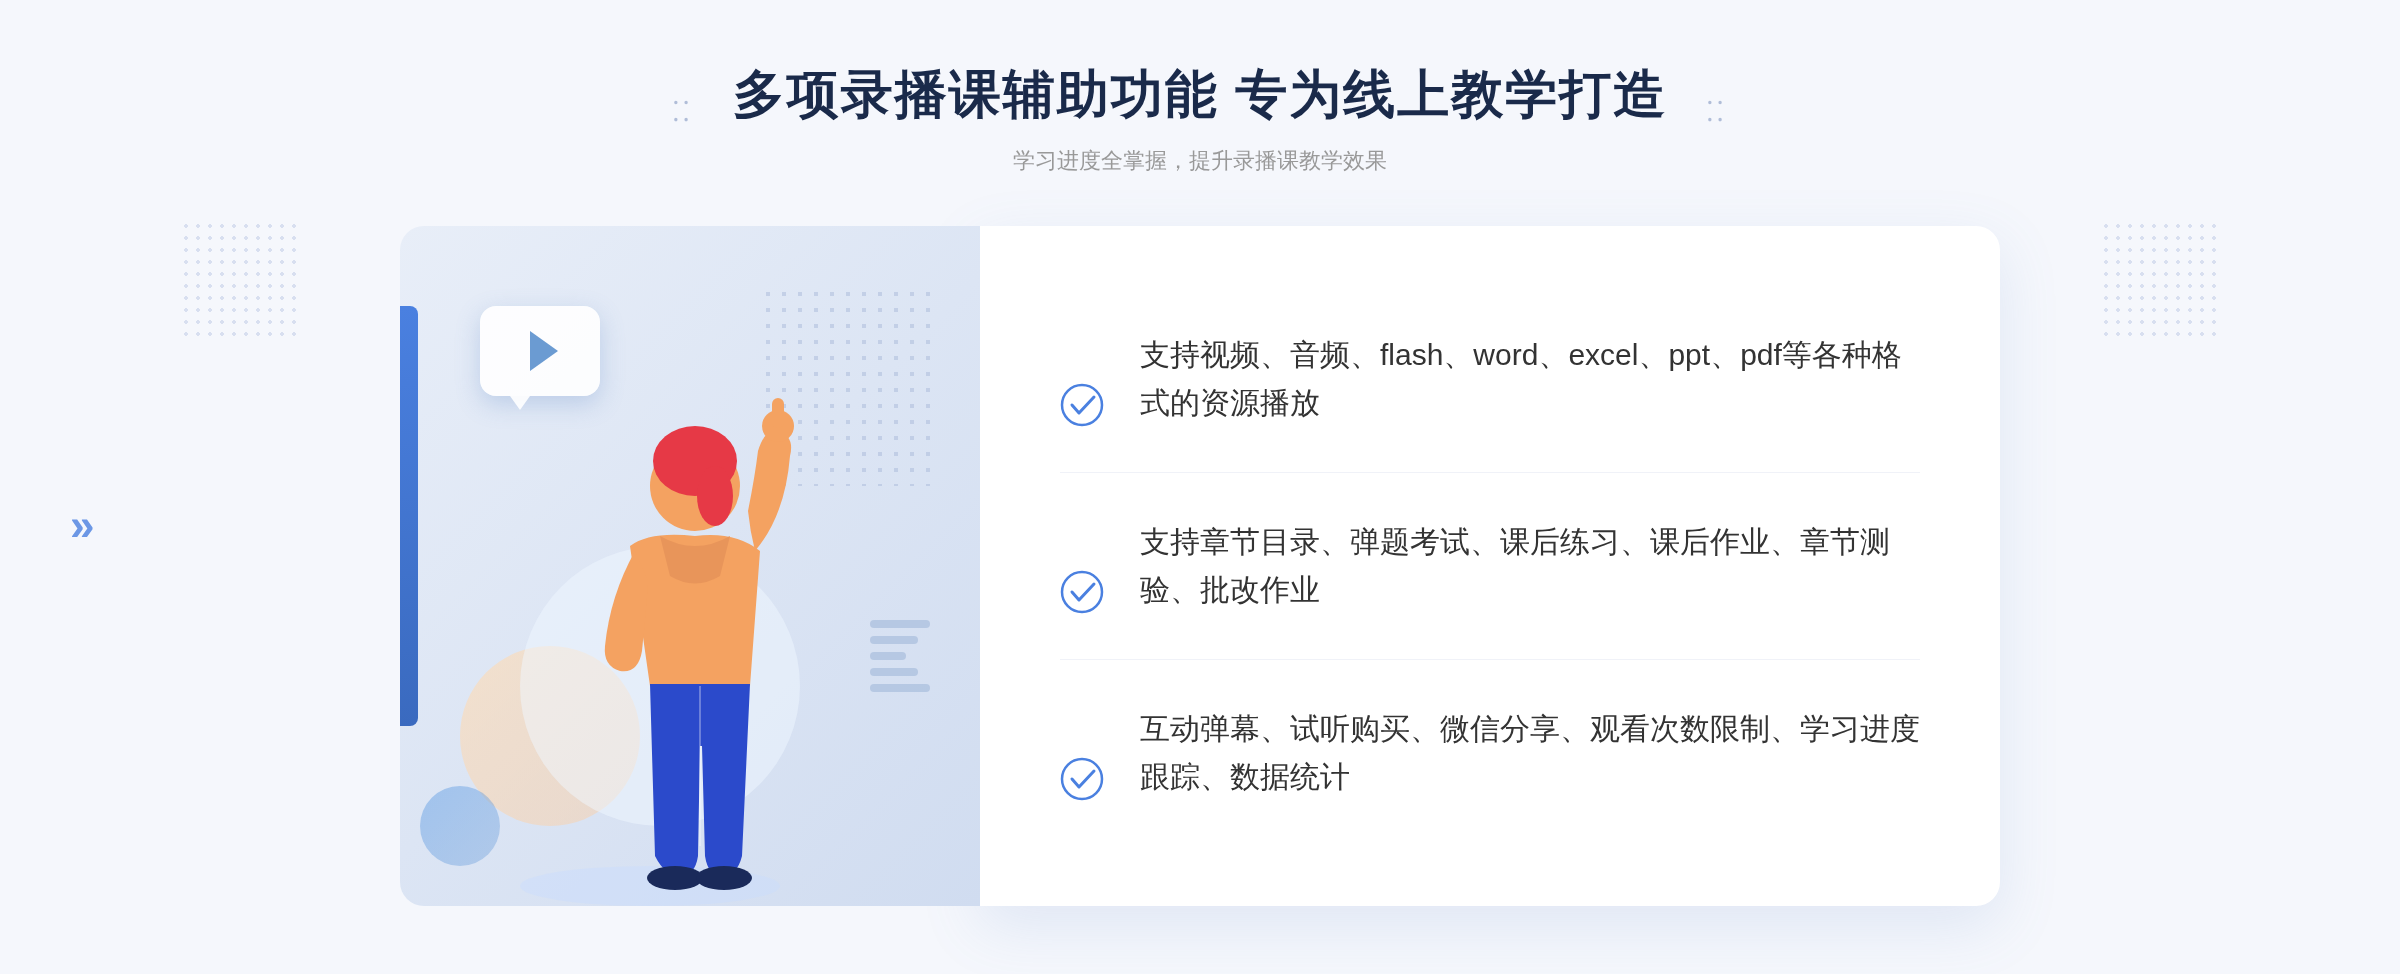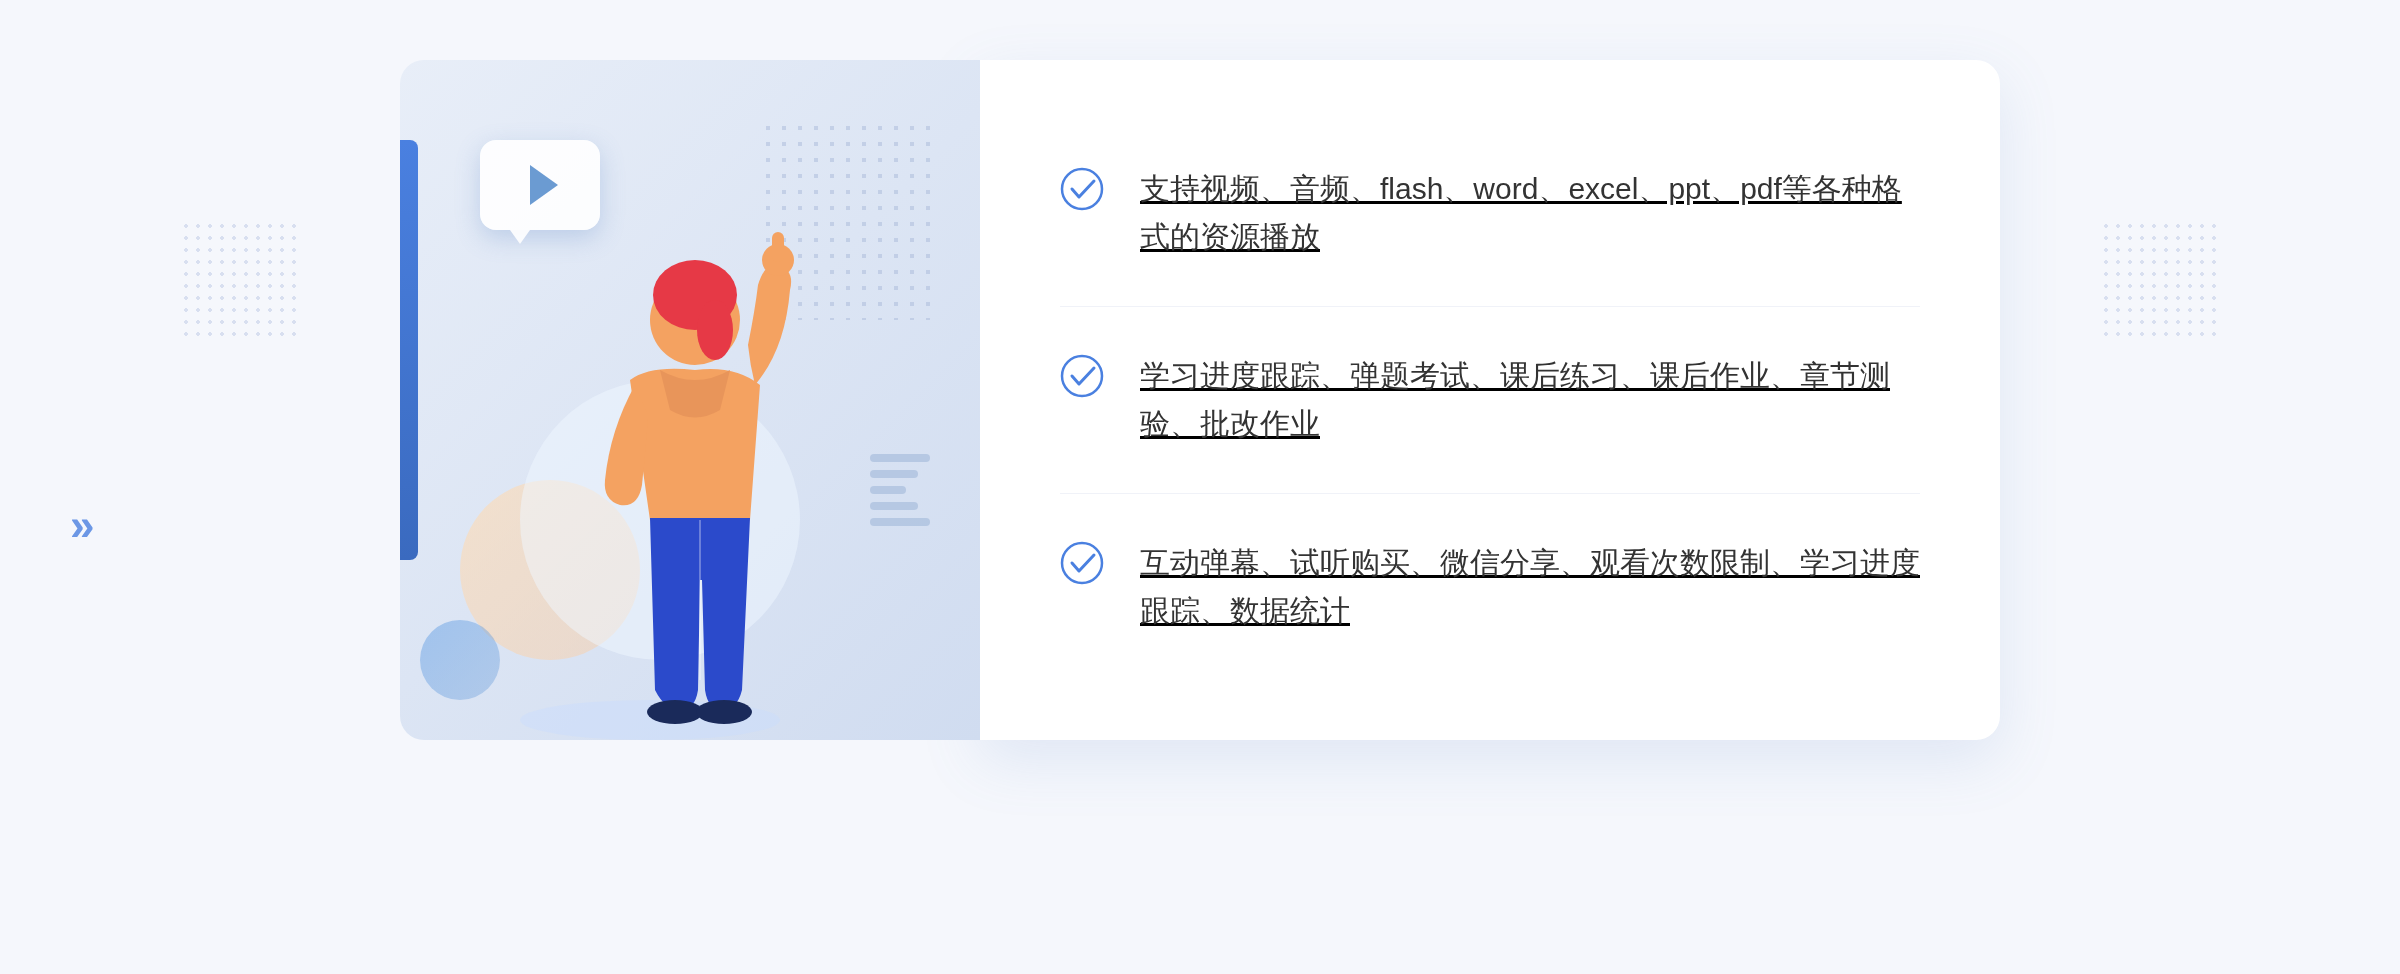--- a/index.html
+++ b/index.html
@@ -235,24 +235,23 @@
       border-radius: 0 24px 24px 0;
       padding: 60px 80px;
       display: flex;
       flex-direction: column;
       gap: 0;
       box-shadow: 0 20px 60px rgba(100, 140, 200, 0.15);
     }
 
     .feature-item {
       display: flex;
-      align-items: flex-start;
+      align-items: flex-end;
       padding: 45px 0;
       border-bottom: 1px solid #f0f2f8;
-      text-decoration: underline;
     }
 
     .feature-item:last-child {
       border-bottom: none;
     }
 
     .check-icon {
       width: 44px;
       height: 44px;
       flex-shrink: 0;
@@ -287,20 +286,24 @@
 </head>
 <body>
 
 <div class="page-container">
 
   <div class="dots-left"></div>
   <div class="dots-right"></div>
 
   <div class="double-arrow">»</div>
 
+  <div class="header-section">
+    <div class="main-title">多项录播课辅助功能 专为线上教学打造</div>
+    <div class="sub-title">学习进度全掌握，提升录播课教学效果</div>
+  </div>
 
   <div class="content-area">
 
     <div class="illustration-panel">
 
       <div class="accent-bar"></div>
 
       <div class="illustration-dots"></div>
 
       <div class="play-bubble">
@@ -363,21 +366,21 @@
         <div class="feature-text">支持视频、音频、flash、word、excel、ppt、pdf等各种格式的资源播放</div>
       </div>
 
       <div class="feature-item">
         <div class="check-icon">
           <svg viewBox="0 0 44 44" xmlns="http://www.w3.org/2000/svg">
             <circle cx="22" cy="22" r="20" fill="none" stroke="#4a80e0" stroke-width="2.5"></circle>
             <path d="M12 22 L19 30 L34 14" fill="none" stroke="#4a80e0" stroke-width="3" stroke-linecap="round" stroke-linejoin="round"></path>
           </svg>
         </div>
-        <div class="feature-text">学习进度跟踪、弹题考试、课后练习、课后作业、章节测验、批改作业</div>
+        <div class="feature-text">支持章节目录、弹题考试、课后练习、课后作业、章节测验、批改作业</div>
       </div>
 
 
       <div class="feature-item">
         <div class="check-icon">
           <svg viewBox="0 0 44 44" xmlns="http://www.w3.org/2000/svg">
             <circle cx="22" cy="22" r="20" fill="none" stroke="#4a80e0" stroke-width="2.5"></circle>
             <path d="M12 22 L19 30 L34 14" fill="none" stroke="#4a80e0" stroke-width="3" stroke-linecap="round" stroke-linejoin="round"></path>
           </svg>
         </div>

